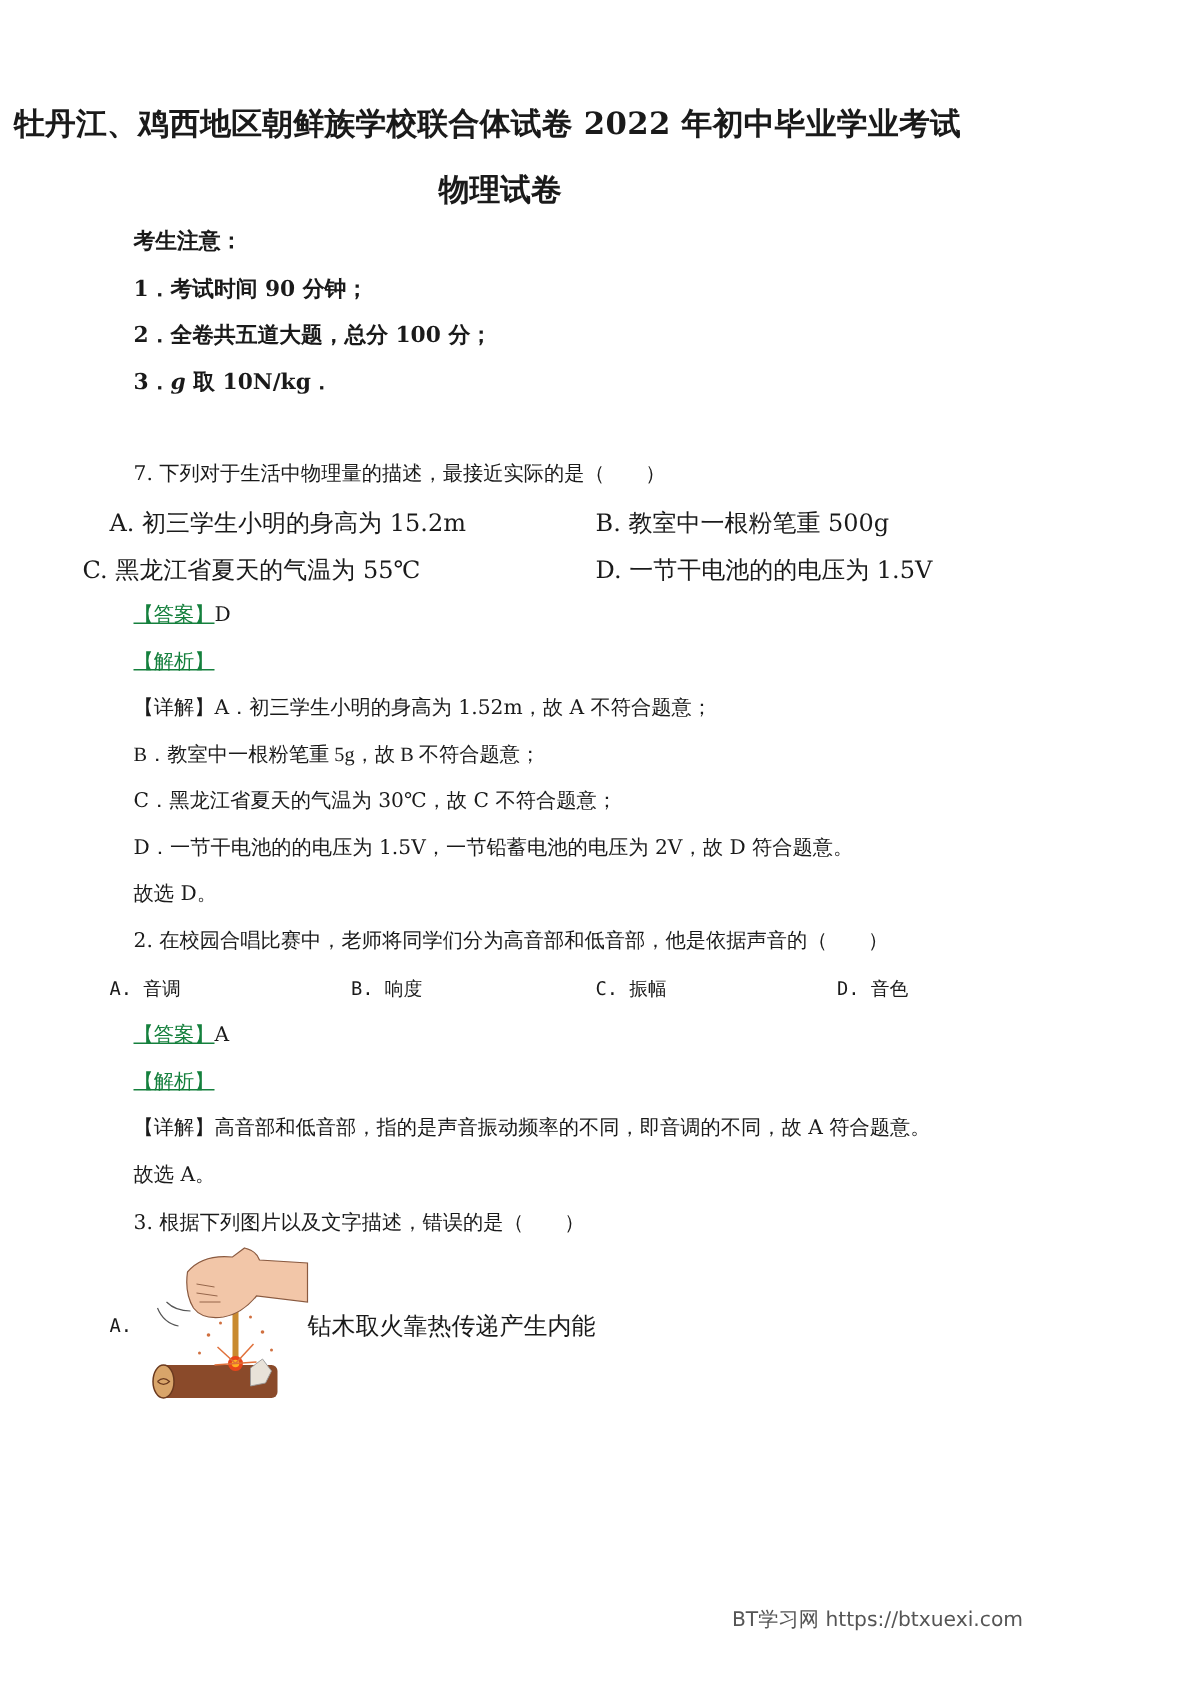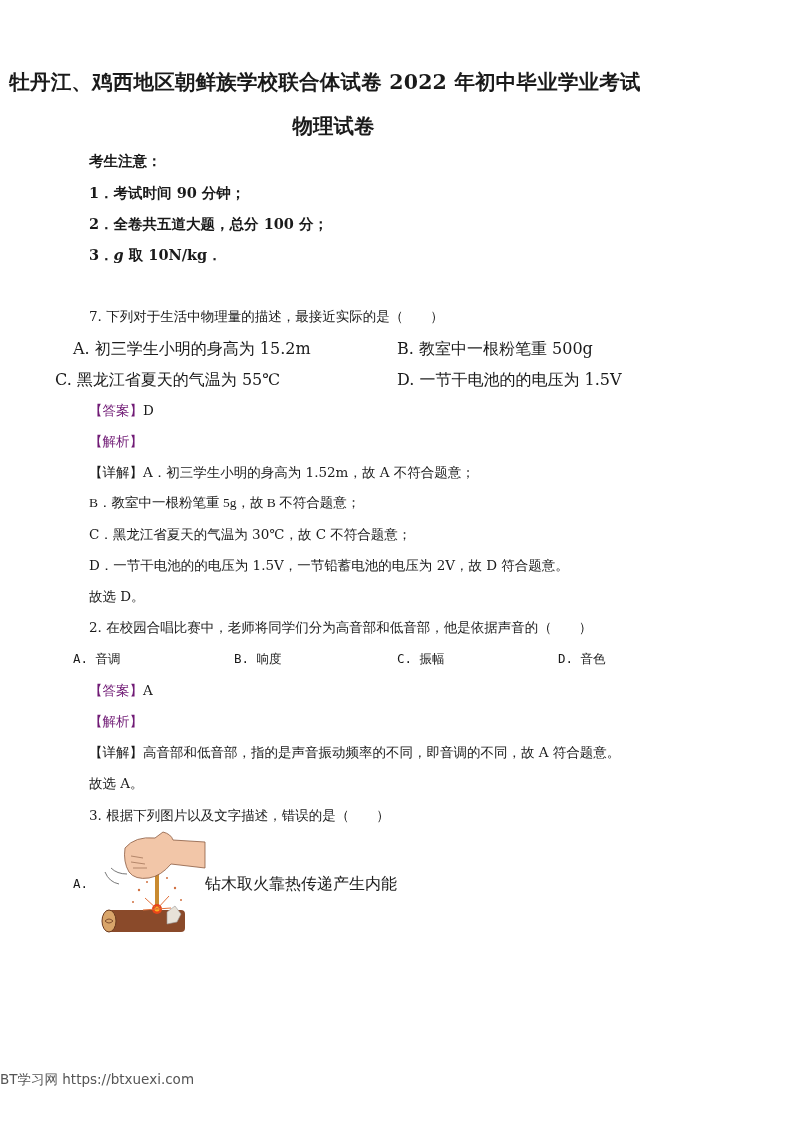--- a/index.html
+++ b/index.html
@@ -40,41 +40,41 @@
       font-weight: bold;
     }
     .line {
       position: absolute;
       left: 89px;
       white-space: nowrap;
       font-size: 13.5px;
       line-height: 18px;
     }
     .bold { font-weight: bold; font-size: 14.5px; }
-    .label-blue { color: #701a75; }
+    .label-blue { color: #15803d; text-decoration: underline; }
     .opt {
       position: absolute;
       white-space: nowrap;
       font-size: 16px;
       line-height: 18px;
     }
     .mono-opt { font-family: "DejaVu Sans Mono", "Liberation Mono", monospace; font-size: 12.5px; }
     .italic { font-style: italic; }
     .figure {
       position: absolute;
       left: 97px;
       top: 830px;
       width: 110px;
       height: 105px;
     }
     .footer {
       position: absolute;
       left: 0; width: 682px;
       top: 1071px;
-      text-align: left;
+      text-align: right;
       font-family: "DejaVu Sans", "Liberation Sans", sans-serif;
       font-size: 13.5px;
       color: #555555;
     }
   </style>
 </head>
 <body>
 
 <div class="page">
 

